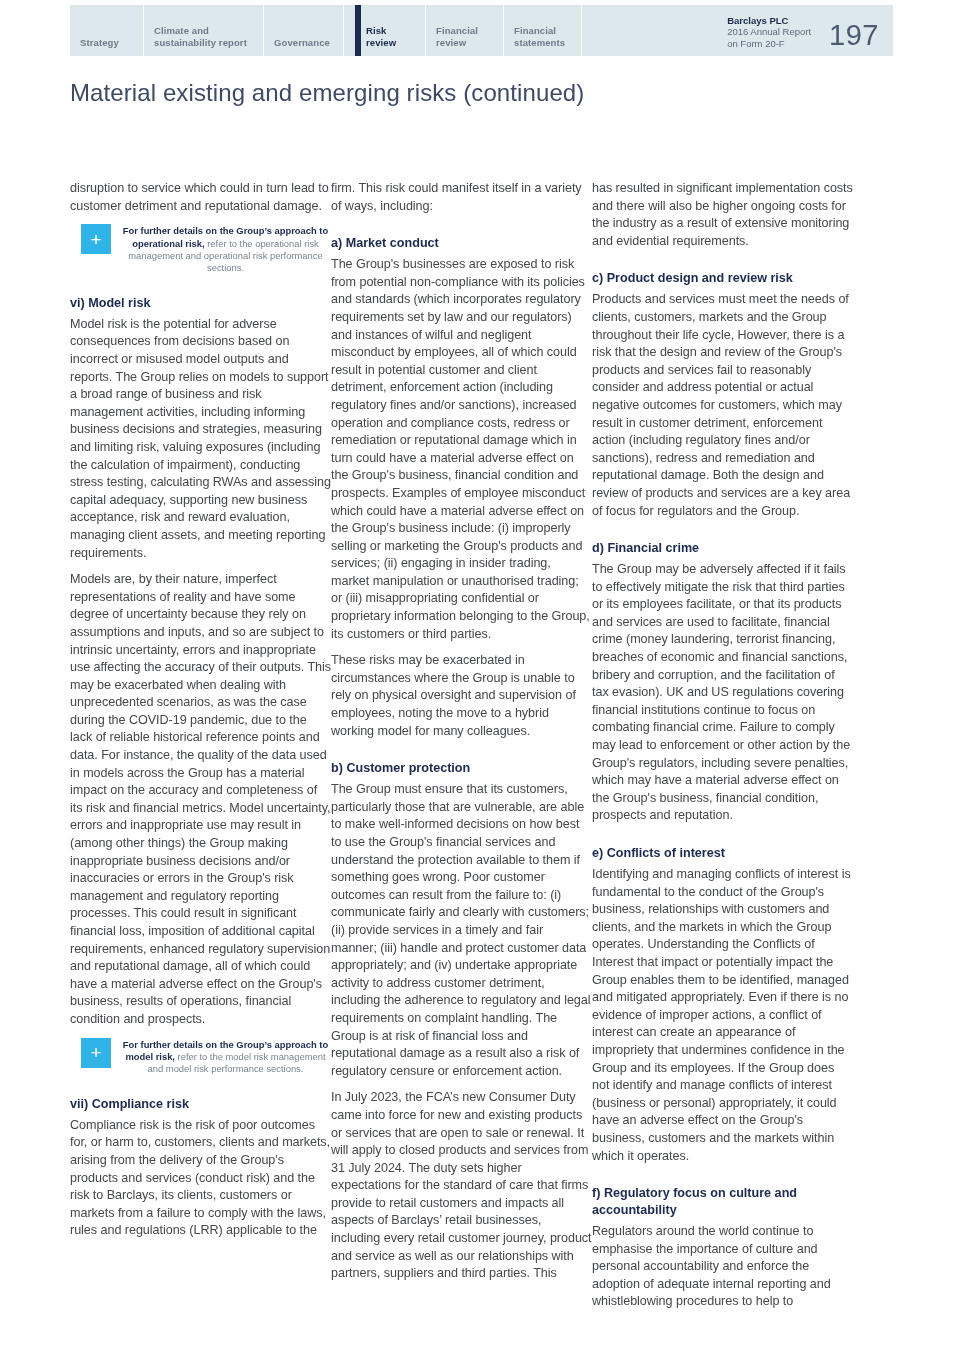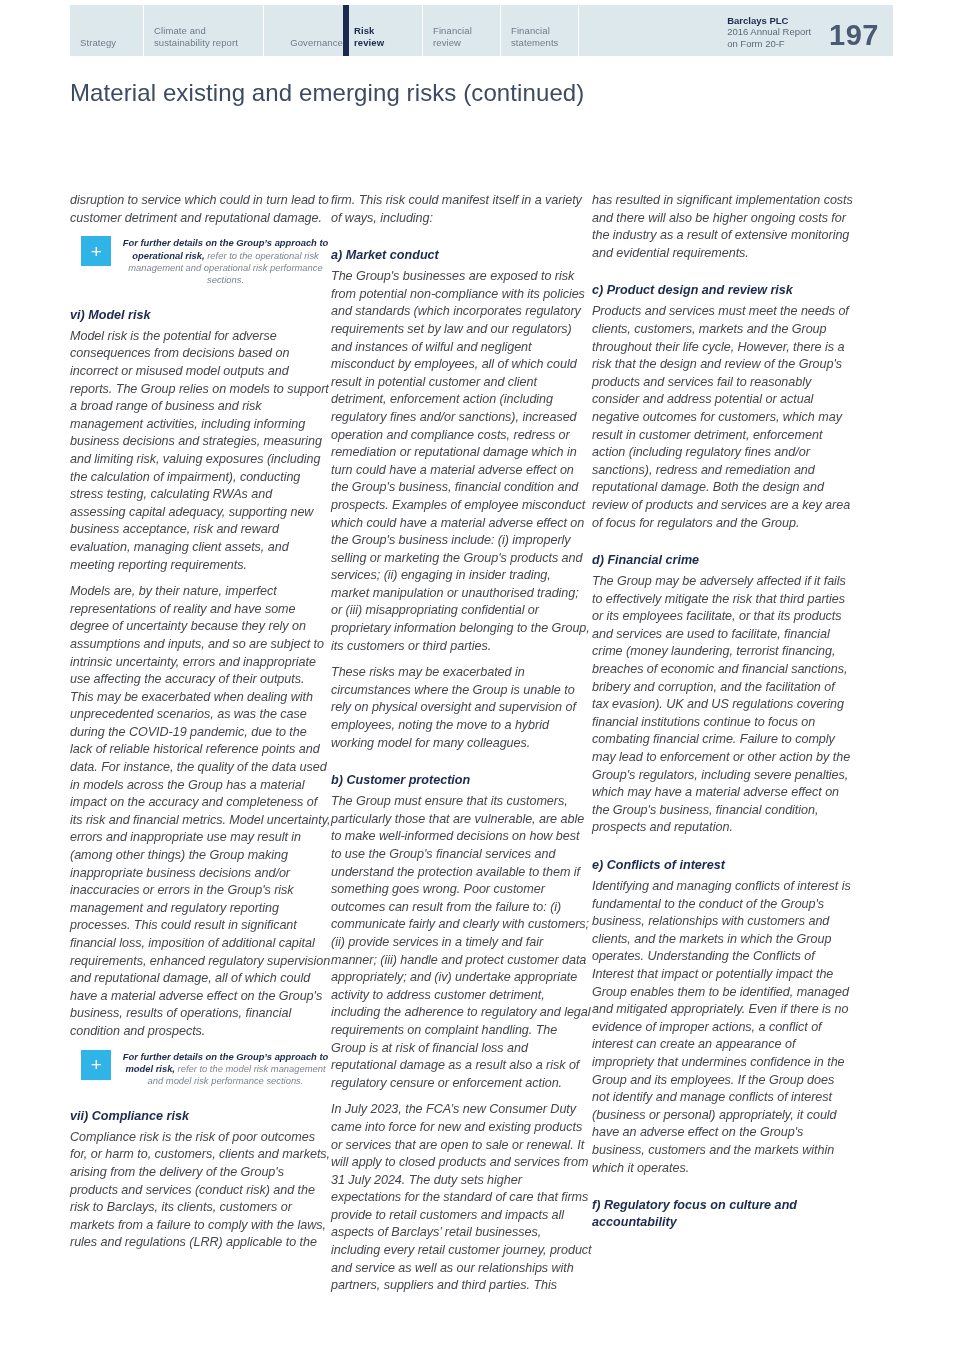--- a/index.html
+++ b/index.html
@@ -34,25 +34,25 @@
     display: flex;
     align-items: flex-end;
     padding: 0 0 8px 10px;
     box-sizing: border-box;
     border-right: 1px solid #ffffff;
     font-size: 9.5px;
     line-height: 11.5px;
     color: #6e7b8a;
     letter-spacing: 0.1px;
   }
-  .nav-tab .tab-label { white-space: pre-line; }
+  .nav-tab .tab-label { white-space: pre-line; font-weight: bold; }
   .nav-tab.t-strategy   { width: 74px; }
   .nav-tab.t-climate    { width: 120px; }
-  .nav-tab.t-governance { width: 80px; justify-content: flex-end; }
-  .nav-tab.t-risk       { width: 79px; }
+  .nav-tab.t-governance { width: 80px; }
+  .nav-tab.t-risk       { width: 70px; margin-left: 12px; }
   .nav-tab.t-finrev     { width: 78px; }
   .nav-tab.t-finstat    { width: 78px; }
   .nav-tab.t-spacer     { flex: 1; border-right: none; }
 
   .nav-tab.active .tab-label {
     color: #1b2a4e;
     font-weight: bold;
   }
   .nav-tab.active::before {
     content: "";
@@ -80,44 +80,43 @@
     padding-bottom: 1px;
   }
   .brand-lines .brand-name {
     font-weight: bold;
     color: #1b2a4e;
   }
   .page-number {
     font-size: 29px;
     line-height: 29px;
     color: #4a5a72;
-    font-weight: 700;
+    font-weight: 400;
     letter-spacing: 0.5px;
   }
 
   
   .page-title {
     position: absolute;
     left: 70px;
     top: 62px;
     font-size: 24px;
     line-height: 30px;
     color: #3d4a63;
     font-weight: 300;
     letter-spacing: 0.1px;
   }
 
   
   .columns {
     position: absolute;
     left: 70px;
-    top: 192px;
+    top: 180px;
     width: 823px;
     display: flex;
-    font-style: italic;
   }
   .col {
     width: 261px;
     font-size: 12.6px;
     line-height: 17.6px;
     color: #44474b;
   }
   .col p {
     margin: 0 0 9px 0;
     text-align: left;
@@ -248,15 +247,16 @@
     <h3>c) Product design and review risk</h3>
     <p>Products and services must meet the needs of clients, customers, markets and the Group throughout their life cycle, However, there is a risk that the design and review of the Group's products and services fail to reasonably consider and address potential or actual negative outcomes for customers, which may result in customer detriment, enforcement action (including regulatory fines and/or sanctions), redress and remediation and reputational damage. Both the design and review of products and services are a key area of focus for regulators and the Group.</p>
 
     <h3>d) Financial crime</h3>
     <p>The Group may be adversely affected if it fails to effectively mitigate the risk that third parties or its employees facilitate, or that its products and services are used to facilitate, financial crime (money laundering, terrorist financing, breaches of economic and financial sanctions, bribery and corruption, and the facilitation of tax evasion). UK and US regulations covering financial institutions continue to focus on combating financial crime. Failure to comply may lead to enforcement or other action by the Group's regulators, including severe penalties, which may have a material adverse effect on the Group's business, financial condition, prospects and reputation.</p>
 
     <h3>e) Conflicts of interest</h3>
     <p>Identifying and managing conflicts of interest is fundamental to the conduct of the Group's business, relationships with customers and clients, and the markets in which the  Group operates. Understanding the Conflicts of Interest that impact or potentially impact the Group enables them to be identified, managed and mitigated appropriately. Even if there is no evidence of improper actions, a conflict of interest can create an appearance of impropriety that undermines confidence in the Group and its employees. If the Group does not identify and manage conflicts of interest (business or personal) appropriately, it could have an adverse effect on the Group's business, customers and the markets within which it operates.</p>
 
     <h3>f) Regulatory focus on culture and accountability</h3>
+    <p>Regulators around the world continue to emphasise the importance of culture and personal accountability and enforce the adoption of adequate internal reporting and whistleblowing procedures to help to</p>
   </div>
 
 </div>
 
 </body></html>

